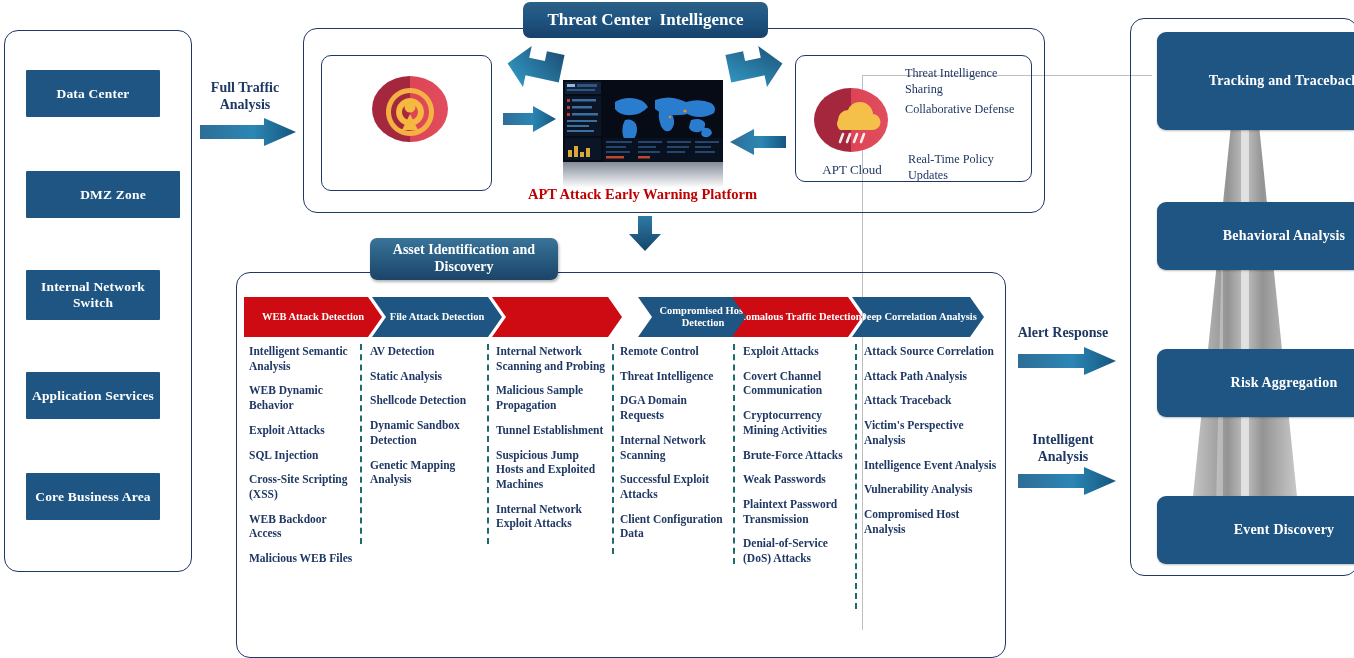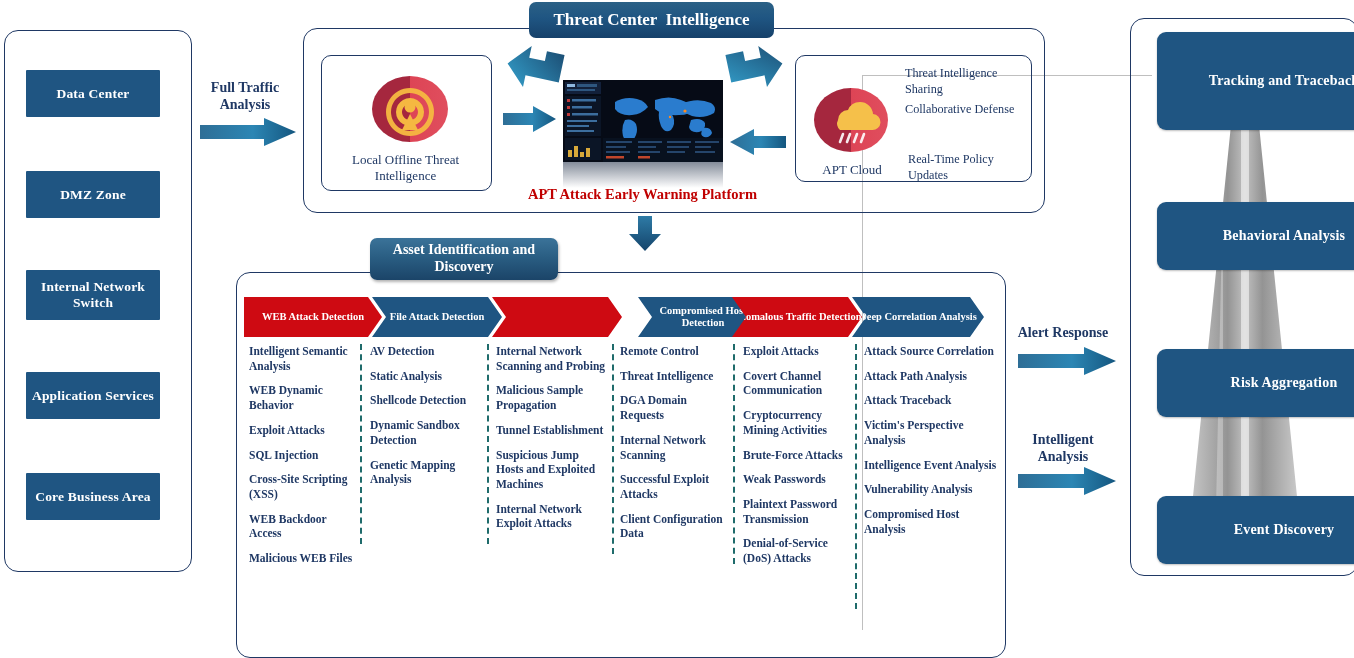--- a/index.html
+++ b/index.html
@@ -44,21 +44,21 @@
   }
   .boxcap{
     position:absolute;color:#1F3864;text-align:center;font-size:13px;line-height:1.25;
   }
 
   
   #titleChip{
     position:absolute;left:523px;top:2px;width:245px;height:36px;border-radius:7px;
     background:linear-gradient(180deg,#2B6186 0%,#1F5582 45%,#16416A 100%);
     color:#fff;display:flex;align-items:center;justify-content:center;
-    font-size:17px;font-weight:bold;white-space:pre;margin-left:6px;
+    font-size:17px;font-weight:bold;white-space:pre;
   }
   #assetChip{
     position:absolute;left:370px;top:238px;width:188px;height:42px;border-radius:7px;
     background:linear-gradient(180deg,#3B7399 0%,#2A5E83 45%,#1B4468 100%);
     color:#fff;display:flex;align-items:center;justify-content:center;text-align:center;
     font-size:14px;font-weight:bold;line-height:1.2;z-index:9;
     box-shadow:1px 2px 3px rgba(0,0,0,.3);
   }
 
   
@@ -108,21 +108,21 @@
 <div class="stage">
 
   <div class="guide" style="left:862px;top:75px;width:290px;height:1px;"></div>
   <div class="guide" style="left:862px;top:75px;width:1px;height:555px;"></div>
 
   <div class="panel" id="leftPanel"></div>
 
   <div class="bluebox leftbox" style="top:70px;">
     <span>Data Center</span>
   </div>
-  <div class="bluebox leftbox" style="top:171px;">
+  <div class="bluebox leftbox" style="top:171px;padding-left:20px;">
     <span>DMZ Zone</span>
   </div>
   <div class="bluebox leftbox" style="top:270px;height:50px;">
     <span>Internal Network Switch</span>
   </div>
   <div class="bluebox leftbox" style="top:372px;">
     <span>Application Services</span>
   </div>
   <div class="bluebox leftbox" style="top:473px;">
     <span>Core Business Area</span>
@@ -161,21 +161,20 @@
   <div class="icoCircle" style="left:372px;top:76px;width:76px;height:66px;">
     <svg width="76" height="66" viewBox="0 0 76 66">
       <g fill="#F5B841">
         <path d="M38,22 a14,14 0 1,0 0.01,0 M38,28 a8,8 0 1,1 -0.01,0"></path>
         <path d="M38,12 a24,24 0 1,0 0.01,0 M38,17 a19,19 0 1,1 -0.01,0" opacity="0.95"></path>
         <circle cx="38" cy="31" r="5.5"></circle>
         <path d="M38,38 L46,54 L30,54 Z"></path>
       </g>
     </svg>
   </div>
-  <div class="boxcap" style="left:324px;top:152px;width:163px;">Local Offline Threat Intelligence</div>
 
   <svg style="position:absolute;left:503px;top:105px;" width="55" height="28">
     <path d="M0,8 L30,8 L30,1 L53,14 L30,27 L30,20 L0,20 Z" fill="url(#ga1)"></path>
   </svg>
 
   <div id="dash">
     <svg width="160" height="82" viewBox="0 0 160 82">
       <rect width="160" height="82" fill="#060B16"></rect>
       <rect x="2" y="2" width="36" height="12" fill="#12203A"></rect>
       <rect x="4" y="4" width="8" height="3" fill="#8FB9E0"></rect>

